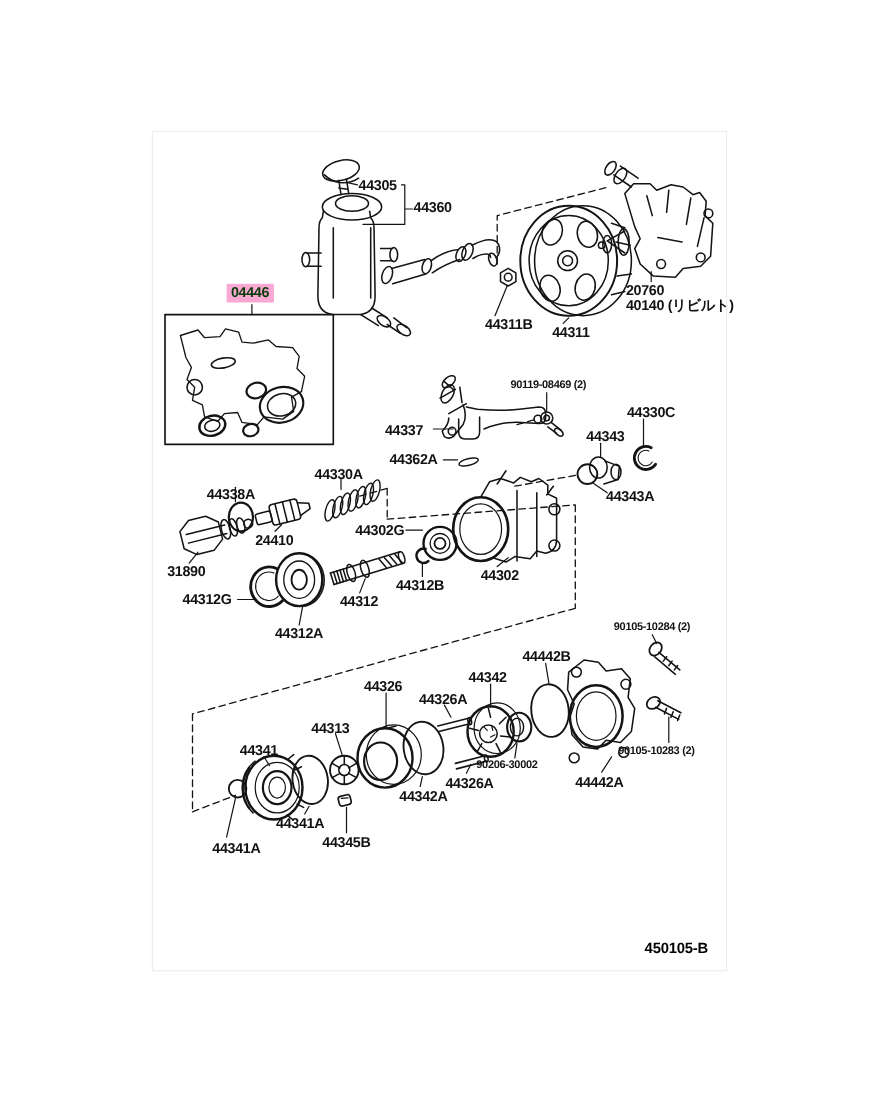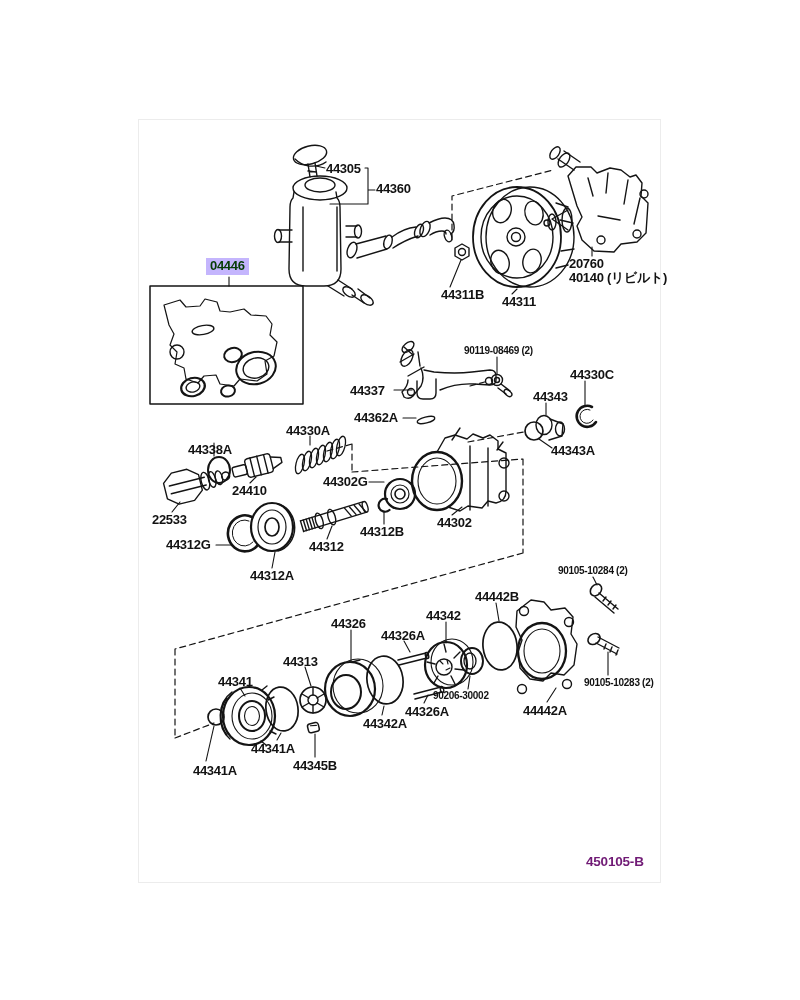--- a/index.html
+++ b/index.html
@@ -3,22 +3,22 @@
 <meta charset="utf-8">
 <style>
   html,body{margin:0;padding:0;background:#ffffff;}
   body{width:800px;height:1000px;position:relative;font-family:"Liberation Sans",sans-serif;}
   #stage{position:absolute;left:0;top:0;width:800px;height:1000px;overflow:hidden;}
   .frame{position:absolute;left:138px;top:119px;width:521px;height:762px;border:1px solid #ececec;background:#fff;}
   svg{position:absolute;left:0;top:0;}
   .lbl{position:absolute;font:700 13px/1.1 "Liberation Sans",sans-serif;color:#121212;
        letter-spacing:-0.3px;white-space:nowrap;cursor:pointer;}
   .lbl.sm{font-size:10px;}
-  .lbl.hl{background:#c4b5fd;color:#063c06;padding:1px 4px 2px 4px;}
-  .code{position:absolute;font:700 13.5px/1.1 "Liberation Sans",sans-serif;color:#701a75;
+  .lbl.hl{background:#f9a8d4;color:#063c06;padding:1px 4px 2px 4px;}
+  .code{position:absolute;font:700 13.5px/1.1 "Liberation Sans",sans-serif;color:#000000;
         letter-spacing:-0.2px;white-space:nowrap;}
 </style>
 </head>
 <body>
 
 <div id="stage">
   <div class="frame"></div>
 
   <svg width="800" height="1000" viewBox="0 0 800 1000">
     <g stroke="#141414" fill="none" stroke-width="1.4" stroke-linecap="round" stroke-linejoin="round">
@@ -354,36 +354,36 @@
   <span class="lbl sm" style="left:464px;top:345px">90119-08469 (2)</span>
   <span class="lbl" style="left:350px;top:384px">44337</span>
   <span class="lbl" style="left:533px;top:390px">44343</span>
   <span class="lbl" style="left:570px;top:368px">44330C</span>
   <span class="lbl" style="left:354px;top:411px">44362A</span>
   <span class="lbl" style="left:551px;top:444px">44343A</span>
   <span class="lbl" style="left:188px;top:443px">44338A</span>
   <span class="lbl" style="left:286px;top:424px">44330A</span>
   <span class="lbl" style="left:232px;top:484px">24410</span>
   <span class="lbl" style="left:323px;top:475px">44302G</span>
-  <span class="lbl" style="left:152px;top:513px">22533</span>
+  <span class="lbl" style="left:152px;top:513px">31890</span>
   <span class="lbl" style="left:166px;top:538px">44312G</span>
   <span class="lbl" style="left:360px;top:525px">44312B</span>
   <span class="lbl" style="left:437px;top:516px">44302</span>
   <span class="lbl" style="left:309px;top:540px">44312</span>
   <span class="lbl" style="left:250px;top:569px">44312A</span>
   <span class="lbl sm" style="left:558px;top:565px">90105-10284 (2)</span>
   <span class="lbl" style="left:475px;top:590px">44442B</span>
   <span class="lbl" style="left:426px;top:609px">44342</span>
   <span class="lbl" style="left:331px;top:617px">44326</span>
   <span class="lbl" style="left:381px;top:629px">44326A</span>
   <span class="lbl" style="left:283px;top:655px">44313</span>
   <span class="lbl" style="left:218px;top:675px">44341</span>
   <span class="lbl sm" style="left:433px;top:690px">90206-30002</span>
   <span class="lbl" style="left:405px;top:705px">44326A</span>
   <span class="lbl" style="left:523px;top:704px">44442A</span>
-  <span class="lbl sm" style="left:584px;top:677px">90105-10283 (2)</span>
+  <span class="lbl sm" style="left:562px;top:677px">90105-10283 (2)</span>
   <span class="lbl" style="left:363px;top:717px">44342A</span>
   <span class="lbl" style="left:251px;top:742px">44341A</span>
   <span class="lbl" style="left:293px;top:759px">44345B</span>
   <span class="lbl" style="left:193px;top:764px">44341A</span>
 
   <span class="code" style="left:586px;top:855px">450105-B</span>
 </div>
 
 </body></html>

